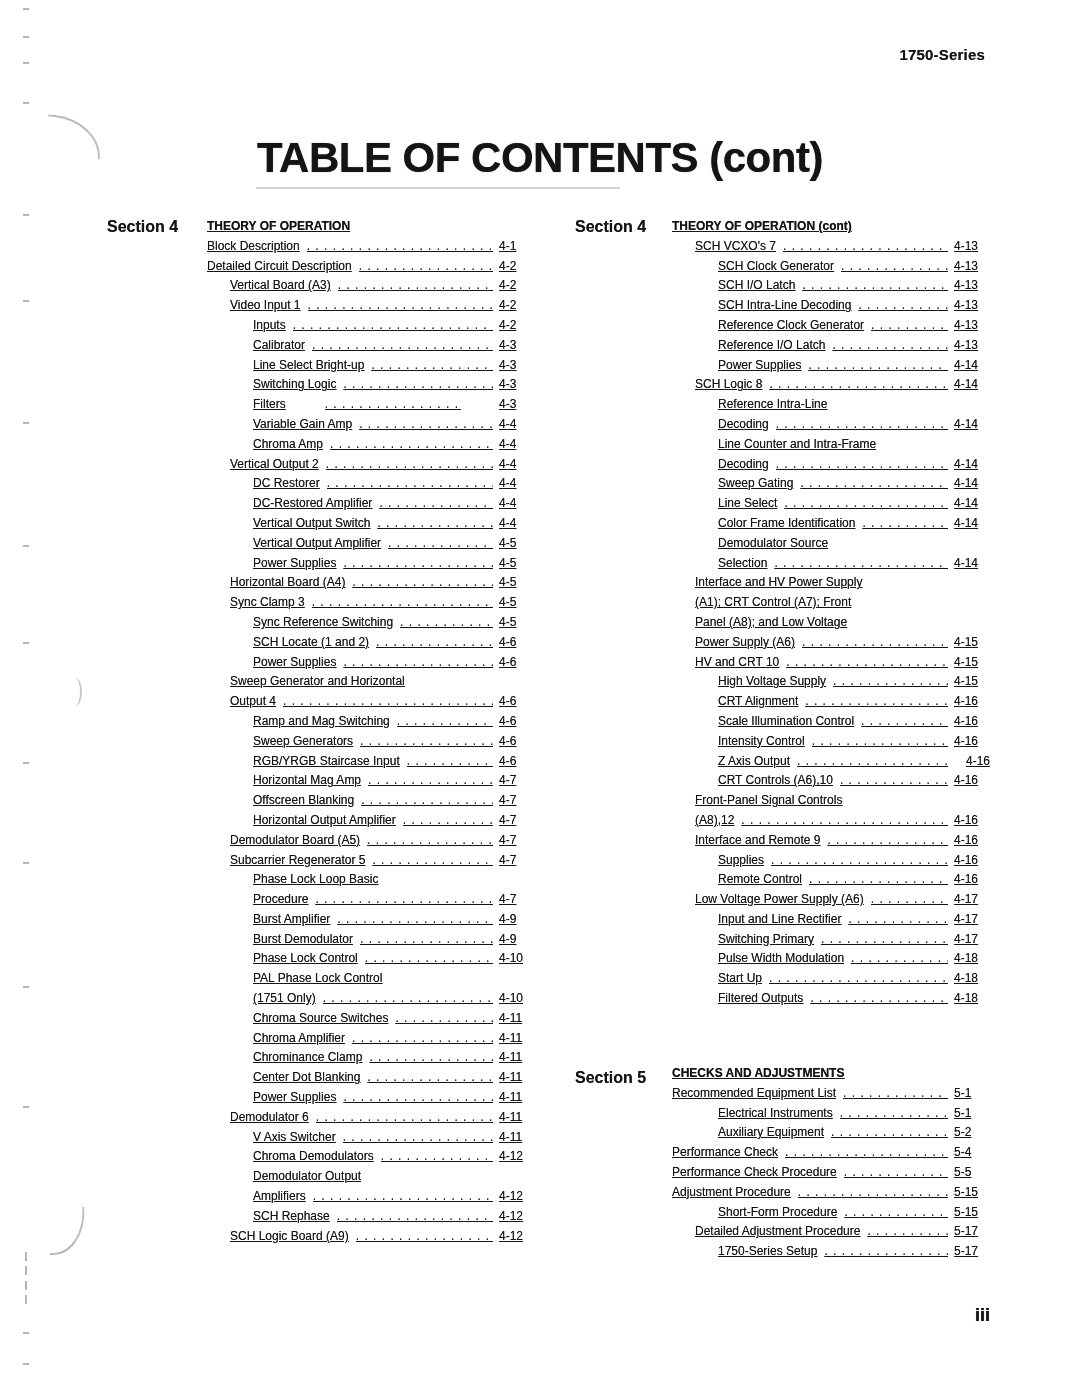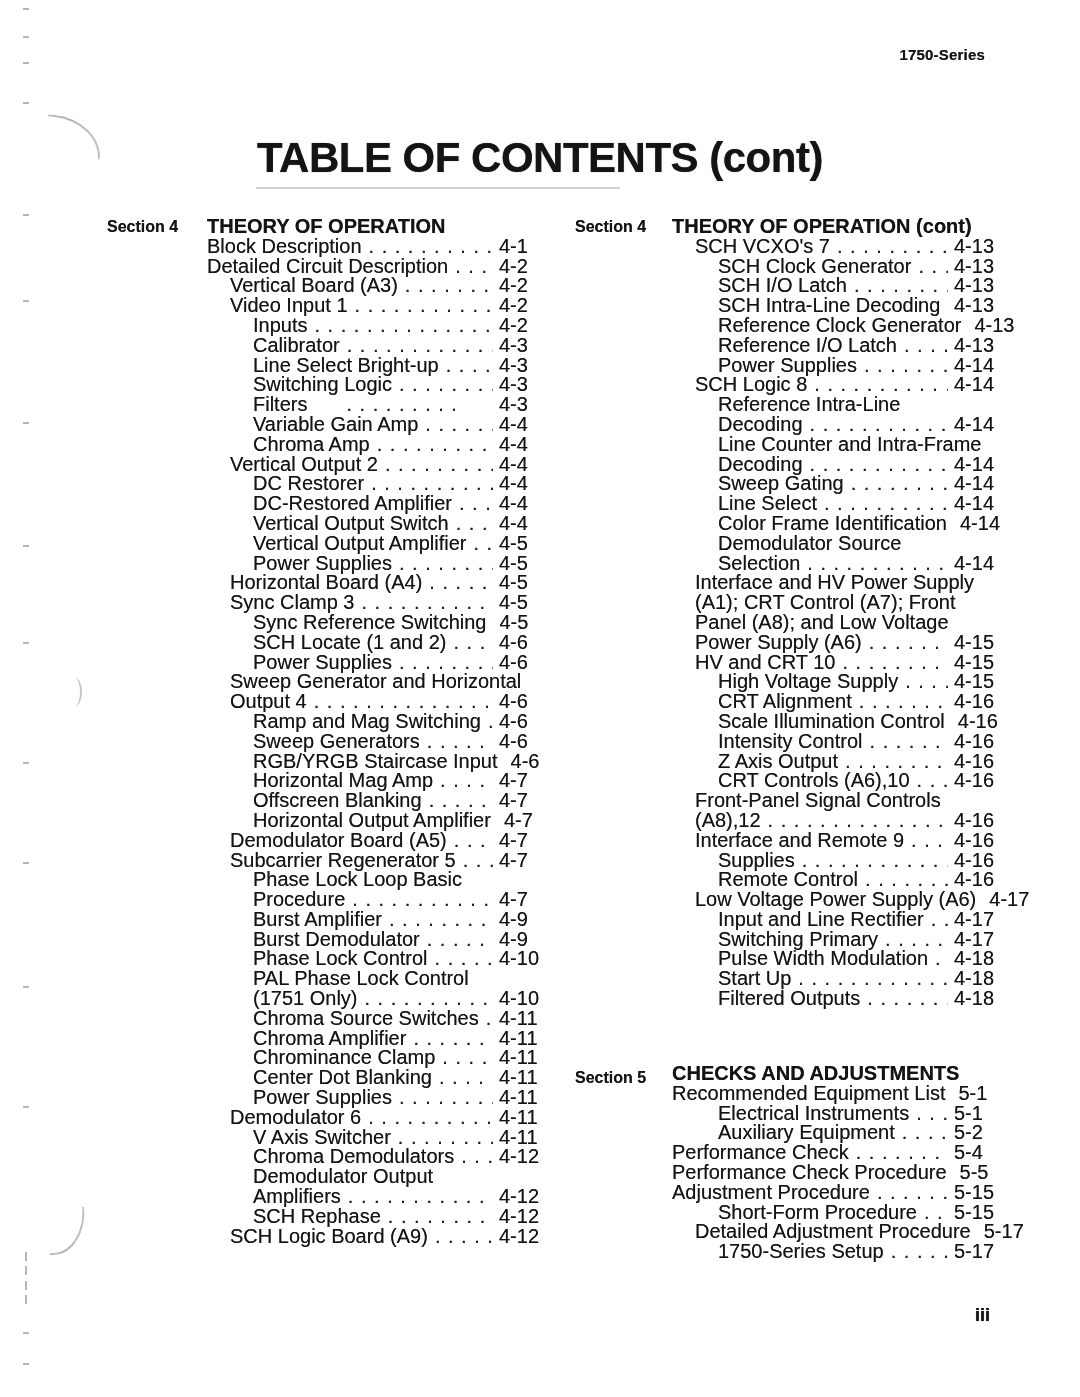--- a/index.html
+++ b/index.html
@@ -18,22 +18,23 @@
   }
   .title-smear{
     position:absolute;left:256px;top:187px;width:364px;height:2px;
     background:rgba(40,40,40,.22);border-radius:2px;
   }
   .gutter-label{
     position:absolute;font-size:16px;font-weight:bold;line-height:19.8px;
     text-shadow:0 0 .5px rgba(0,0,0,.65);white-space:nowrap;
   }
   .col{
-    position:absolute;font-size:20px;line-height:19.8px;
+    position:absolute;font-size:12px;line-height:19.8px;
     text-shadow:0 0 .5px rgba(0,0,0,.6);
+    text-decoration:underline;
   }
   .col-heading{font-weight:bold;white-space:nowrap;text-shadow:0 0 .6px rgba(0,0,0,.75);}
   .toc-row{display:flex;align-items:baseline;height:19.8px;}
   .lbl{white-space:nowrap;flex:none;}
   .dots{
     flex:1 1 auto;overflow:hidden;white-space:nowrap;margin:0 6px 0 7px;
     letter-spacing:1px;color:#1c1c1c;
   }
   .dots::after{content:". . . . . . . . . . . . . . . . . . . . . . . . . . . . . . . . . . . . . . . .";}
   .pg{flex:none;white-space:nowrap;}

